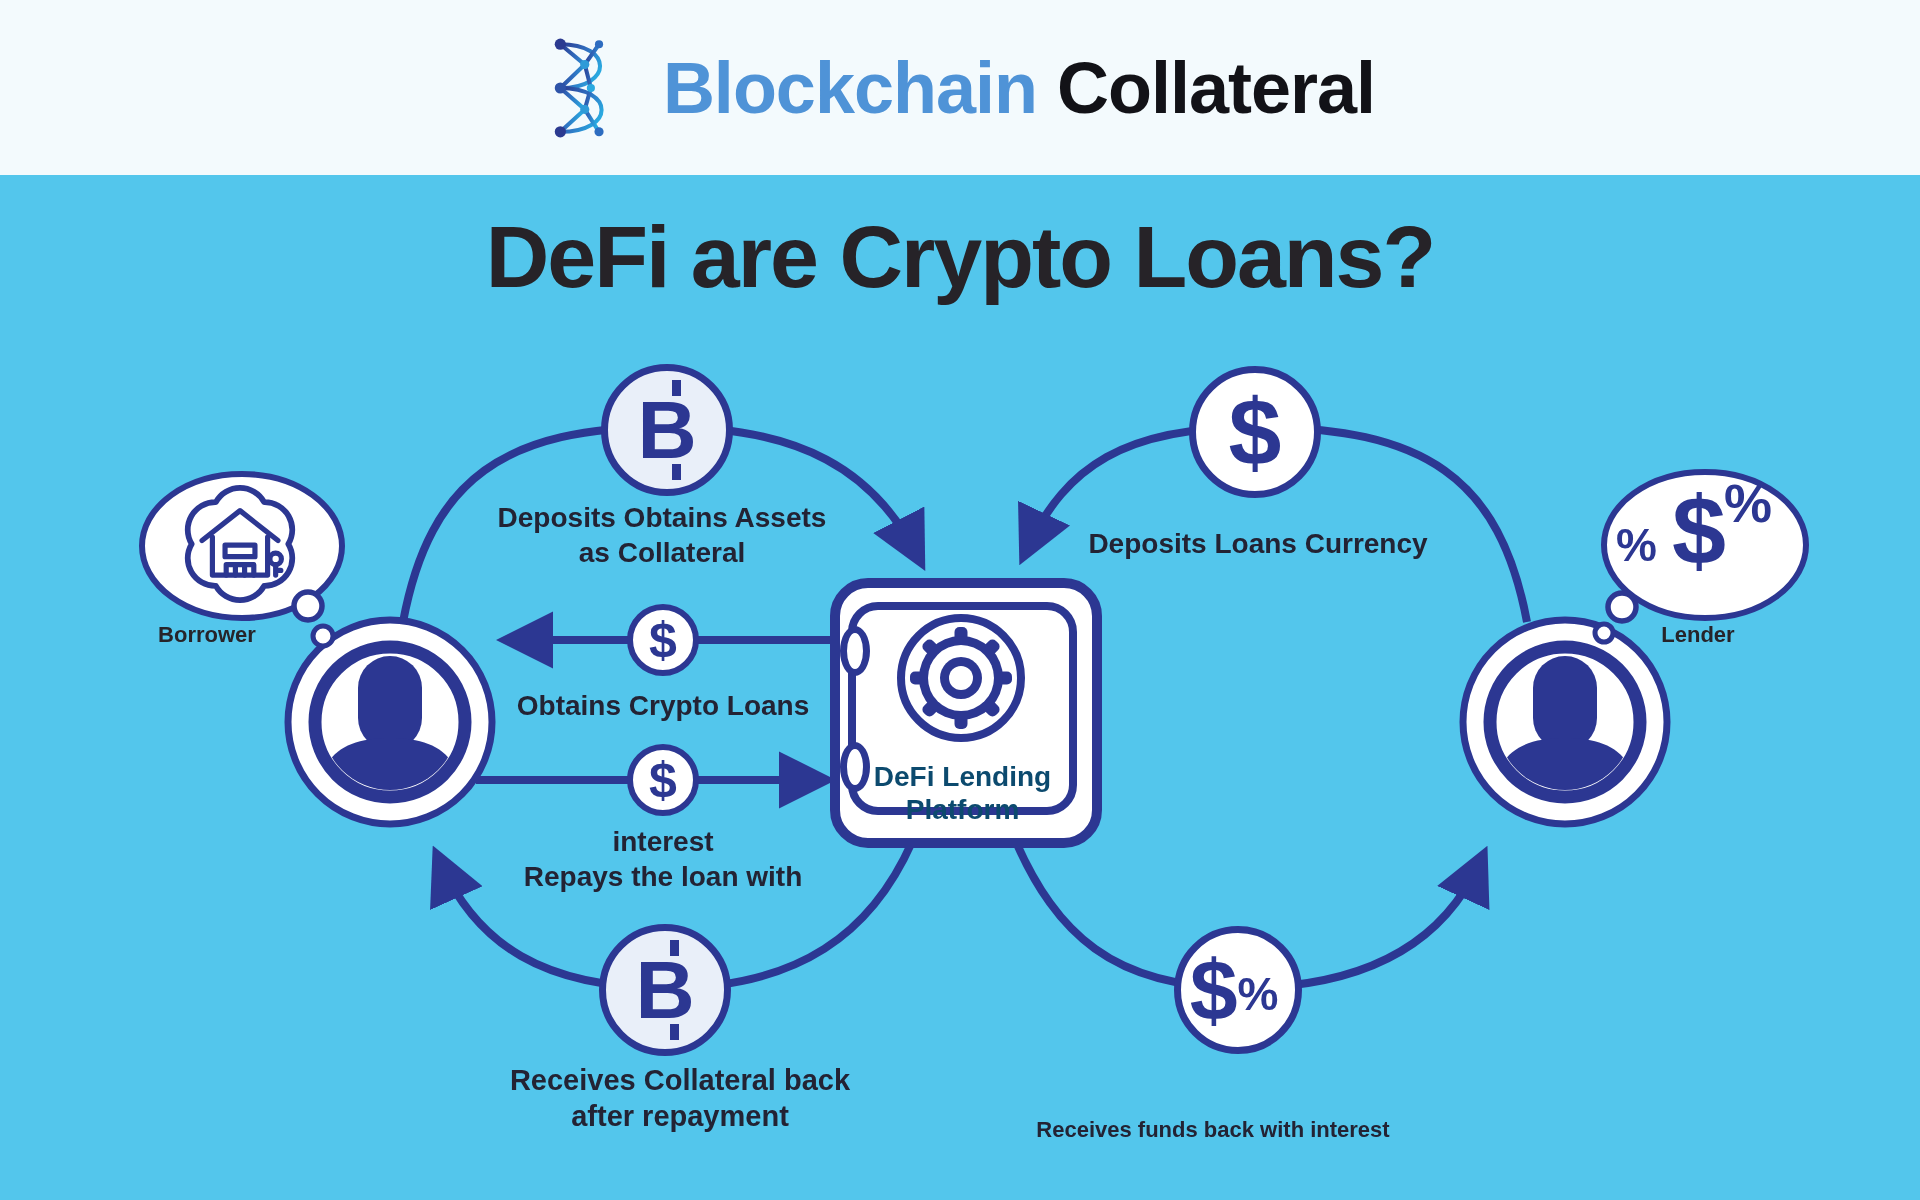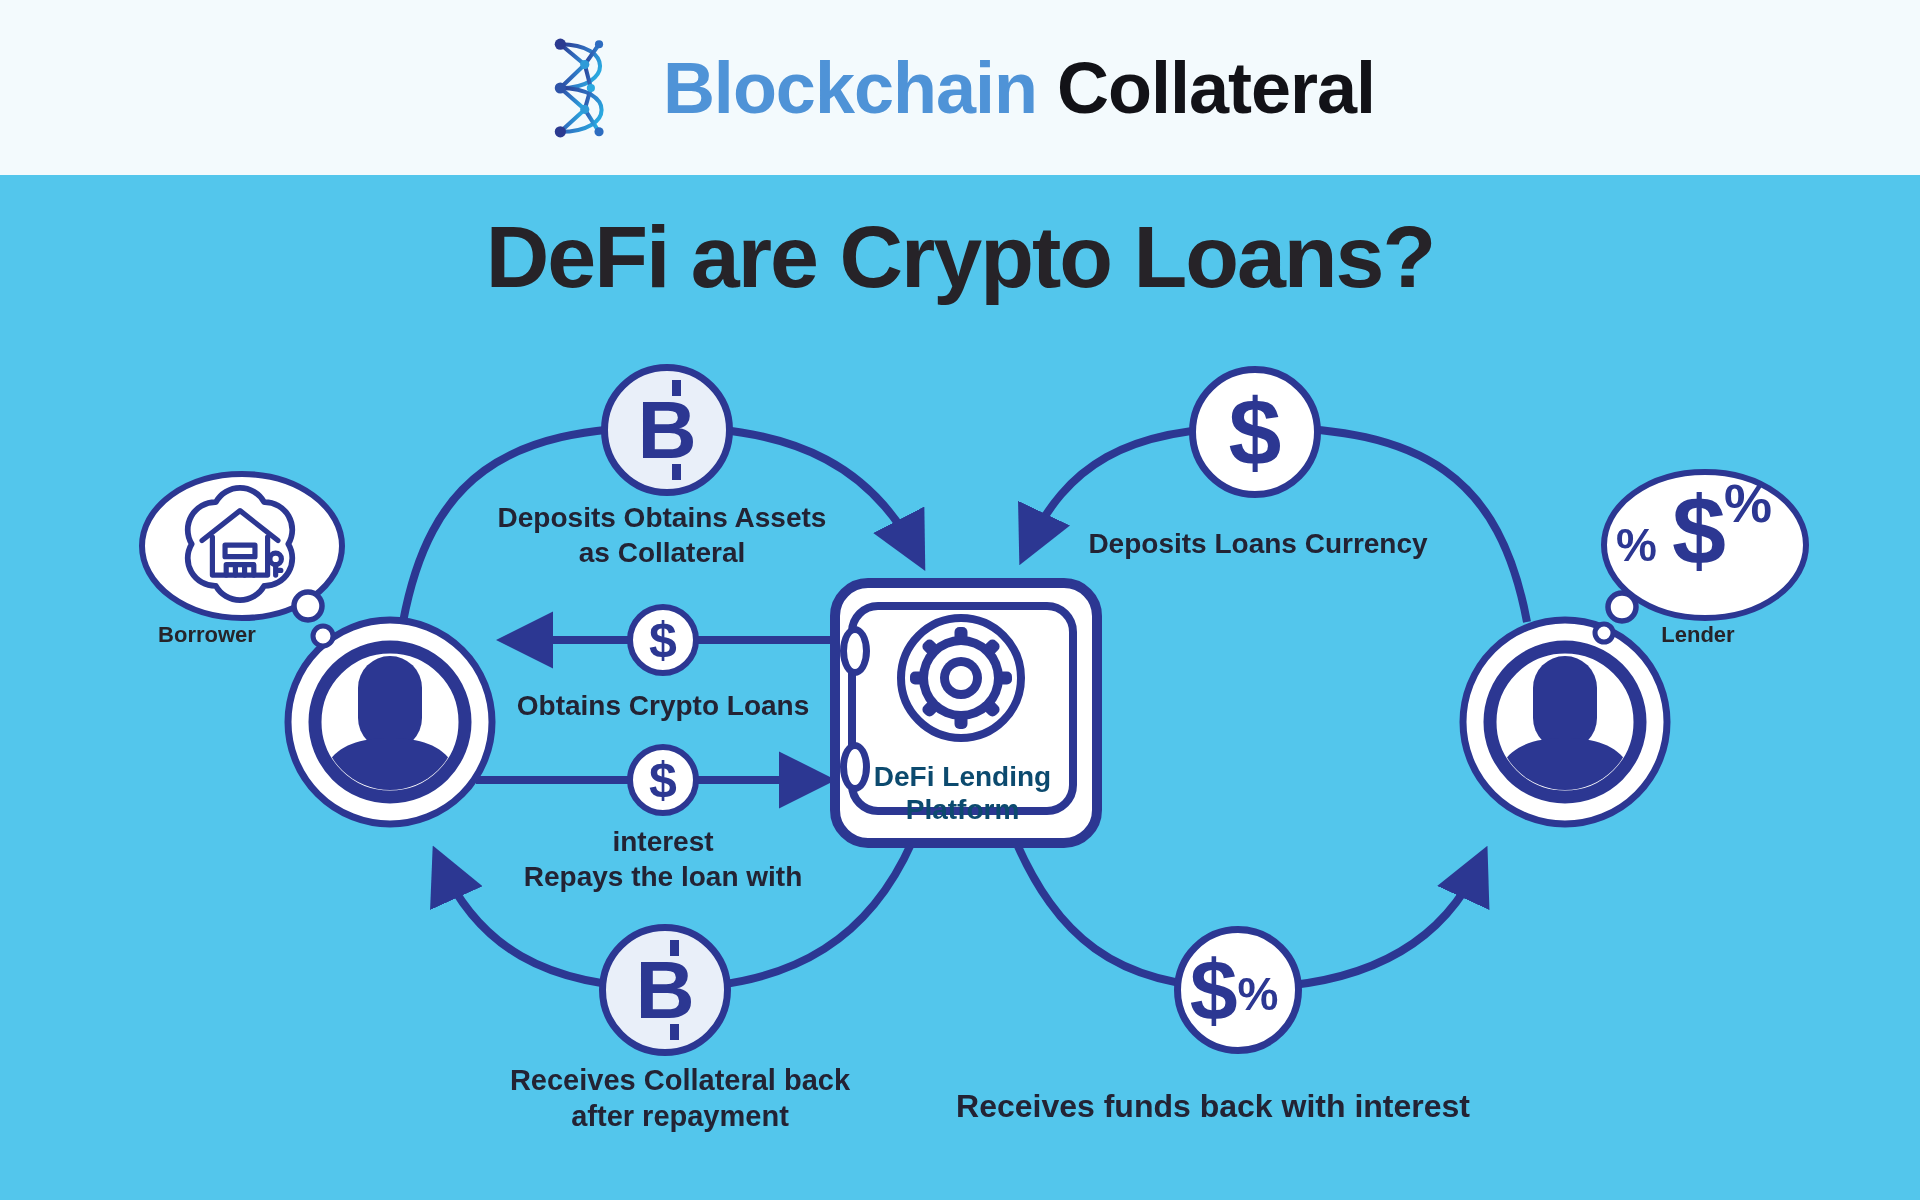--- a/index.html
+++ b/index.html
@@ -65,21 +65,21 @@
                   font-size:28px;font-weight:bold;line-height:33px;color:#0c4a6e}
 
   .flow-label{position:absolute;transform:translateX(-50%);text-align:center;white-space:nowrap;
               font-size:28px;font-weight:bold;line-height:35px;color:var(--labelInk);z-index:4}
   .flow-label span{display:block}
   #lbl-deposits-crypto{left:662px;top:500px}
   #lbl-obtains{left:663px;top:688px}
   #lbl-repays{left:663px;top:824px}
   #lbl-receives-collateral{left:680px;top:1062px;font-size:29px;line-height:36px}
   #lbl-deposits-fiat{left:1258px;top:526px}
-  #lbl-receives-funds{left:1213px;top:1088px;font-size:32px;line-height:36px}
+  #lbl-receives-funds{left:1213px;top:1112px;font-size:22px;line-height:36px}
   .actor-label{position:absolute;transform:translateX(-50%);font-size:22px;font-weight:bold;
                color:#26242a;z-index:4;white-space:nowrap}
   #lbl-borrower{left:207px;top:622px}
   #lbl-lender{left:1698px;top:622px}
 </style>
 </head>
 <body>
 
 <div class="header">
   <svg width="104" height="112" viewBox="0 0 100 110">

